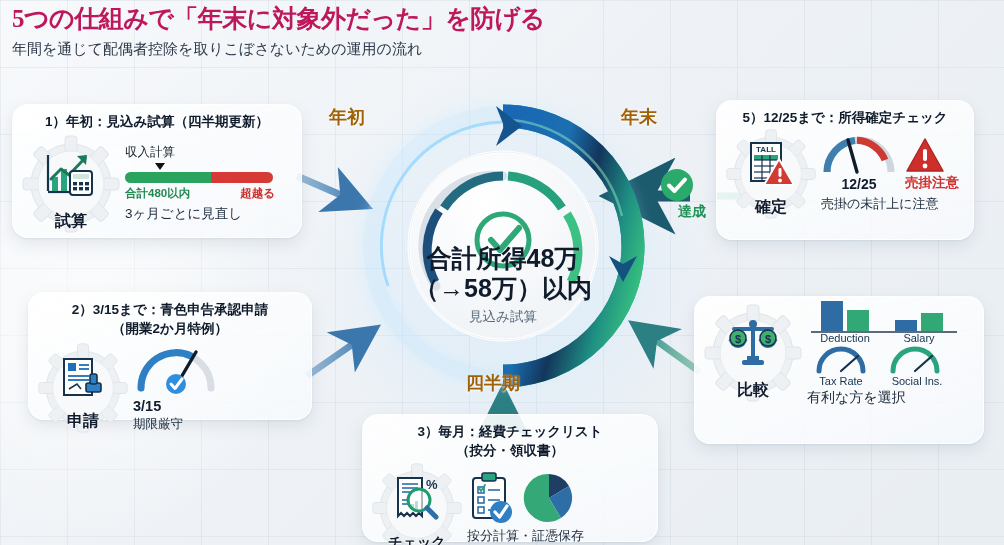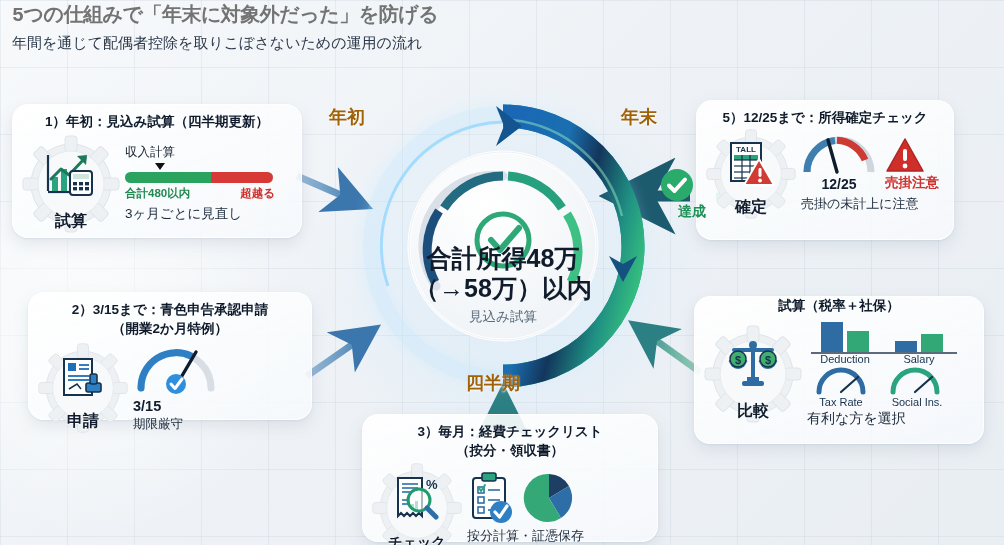--- a/index.html
+++ b/index.html
@@ -20,22 +20,22 @@
     background-size:67px 67px;
     pointer-events:none;
   }
   .glowL{position:absolute;left:-120px;top:120px;width:420px;height:420px;border-radius:50%;
     background:radial-gradient(circle,rgba(255,255,255,.75),rgba(255,255,255,0) 70%);}
   .glowC{position:absolute;left:300px;top:60px;width:420px;height:420px;border-radius:50%;
     background:radial-gradient(circle,rgba(186,226,255,.35),rgba(255,255,255,0) 68%);}
 
   
   .hdr{position:absolute;left:12px;top:4px;z-index:30;}
-  .h-title{font-size:20px;font-weight:bold;letter-spacing:-.5px;color:#737373;line-height:1.2;
-    font-family:Liberation Mono, monospace;}
+  .h-title{font-size:25px;font-weight:bold;letter-spacing:-.5px;color:#be185d;line-height:1.2;
+    font-family:Liberation Serif, serif;}
   .h-sub{font-size:15px;color:#2d3a4b;margin-top:6px;}
 
   
   .card{
     position:absolute;z-index:20;
     background:linear-gradient(160deg,rgba(255,255,255,.92),rgba(246,249,252,.86));
     border:1px solid rgba(255,255,255,.9);
     border-radius:16px;
     box-shadow:0 6px 16px rgba(88,110,135,.13),0 1px 2px rgba(88,110,135,.10);
     box-sizing:border-box;
@@ -382,21 +382,20 @@
           <path d="M26,26 L46,14 A24,24 0 0,1 38,46 Z" fill="#2e6ea6"></path>
           <path d="M26,26 L38,46 A24,24 0 1,1 26,2 Z" fill="#35a878"></path>
         </svg>
       </div>
       <div class="mini-cap" style="font-size:13px;margin-top:1px">按分計算・証憑保存</div>
     </div>
   </div>
 </div>
 
 <div class="card" style="left:694px;top:296px;width:290px;height:148px">
-  <div class="c-title" style="padding-top:0">試算（税率＋社保）</div>
   <div class="c-body" style="padding-top:2px">
     <div class="gearwrap">
       <svg class="gear" viewBox="0 0 100 100">
         <g fill="#eef1f4" stroke="#dfe4e9" stroke-width="1">
           <circle cx="50" cy="50" r="40"></circle>
           <rect x="44" y="2" width="12" height="16" rx="3"></rect>
             <rect x="44" y="82" width="12" height="16" rx="3"></rect>
           <rect x="2" y="44" width="16" height="12" rx="3"></rect>
             <rect x="82" y="44" width="16" height="12" rx="3"></rect>
           <rect x="44" y="2" width="12" height="16" rx="3" transform="rotate(45 50 50)"></rect>
@@ -439,21 +438,21 @@
         <text x="34" y="40" font-size="11" fill="#16324d" text-anchor="middle" font-family="Liberation Sans, sans-serif">Tax Rate</text>
         <path d="M86,26 A22,22 0 0,1 130,26" fill="none" stroke="#2aa47f" stroke-width="5" stroke-linecap="round"></path>
         <line x1="108" y1="26" x2="125" y2="11" stroke="#16324d" stroke-width="2.2" stroke-linecap="round"></line>
         <text x="110" y="40" font-size="11" fill="#16324d" text-anchor="middle" font-family="Liberation Sans, sans-serif">Social Ins.</text>
       </svg>
       <div class="mini-cap" style="font-size:14px">有利な方を選択</div>
     </div>
   </div>
 </div>
 
-<div class="card" style="left:696px;top:100px;width:258px;height:140px">
+<div class="card" style="left:716px;top:100px;width:258px;height:140px">
   <div class="c-title" style="padding-bottom:0">5）12/25まで：所得確定チェック</div>
   <div class="c-body" style="padding-top:0">
     <div class="gearwrap sm">
       <svg class="gear" viewBox="0 0 100 100">
         <g fill="#eef1f4" stroke="#dfe4e9" stroke-width="1">
           <circle cx="50" cy="50" r="40"></circle>
           <rect x="44" y="2" width="12" height="16" rx="3"></rect>
             <rect x="44" y="82" width="12" height="16" rx="3"></rect>
           <rect x="2" y="44" width="16" height="12" rx="3"></rect>
             <rect x="82" y="44" width="16" height="12" rx="3"></rect>

